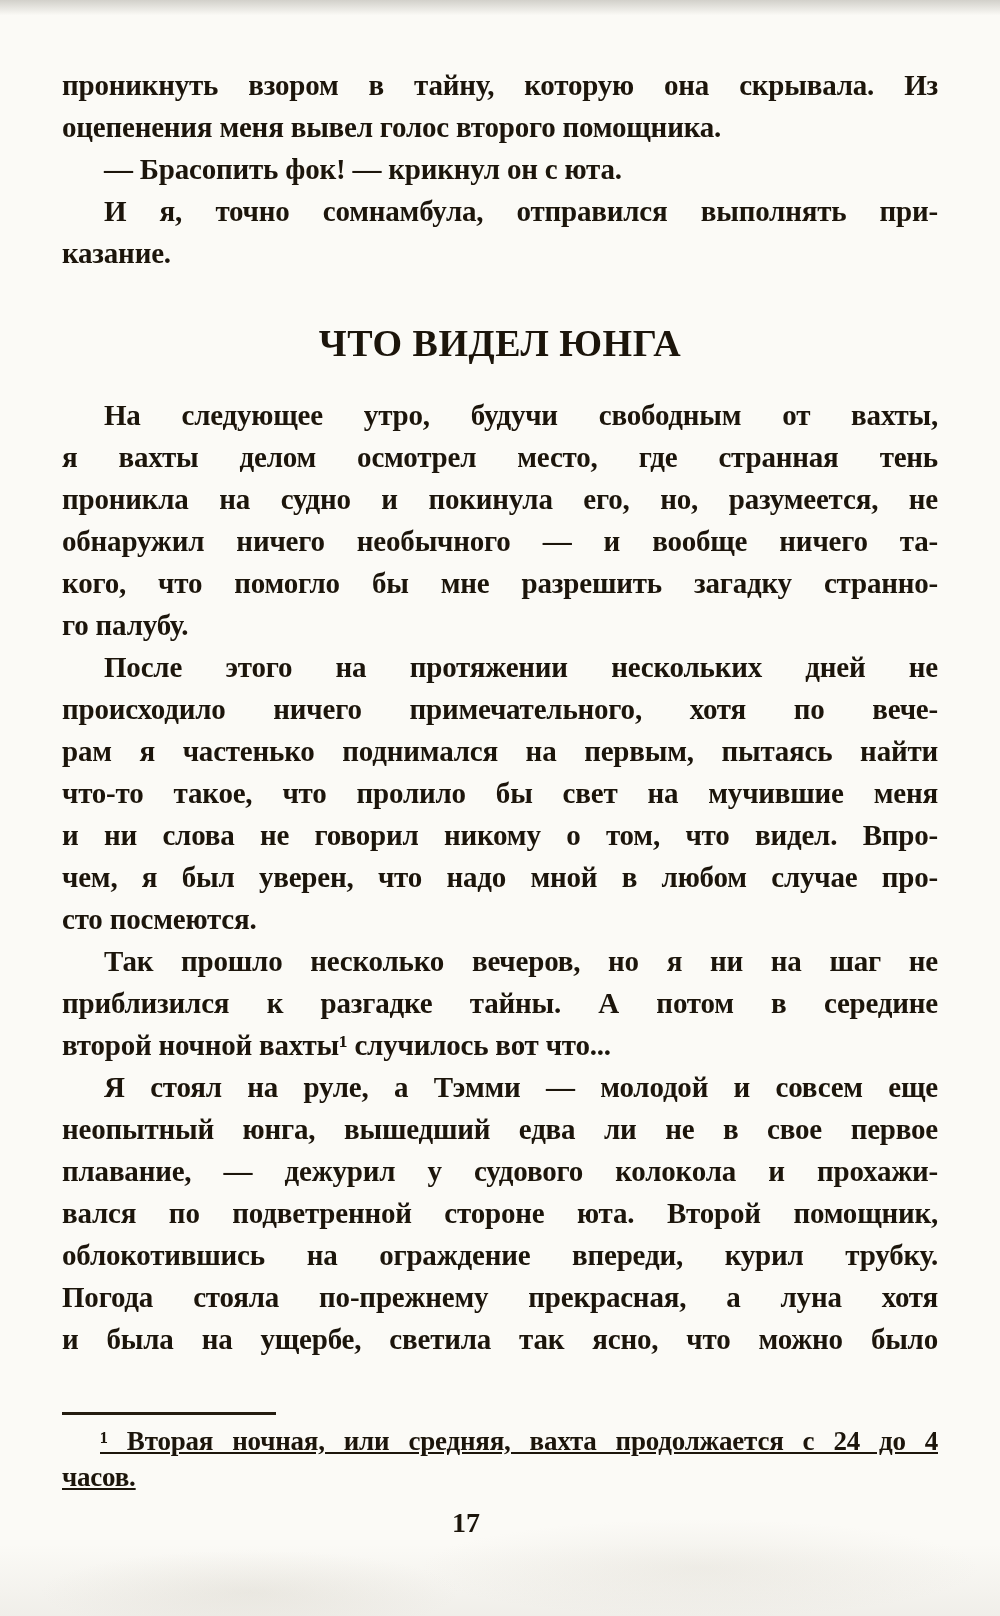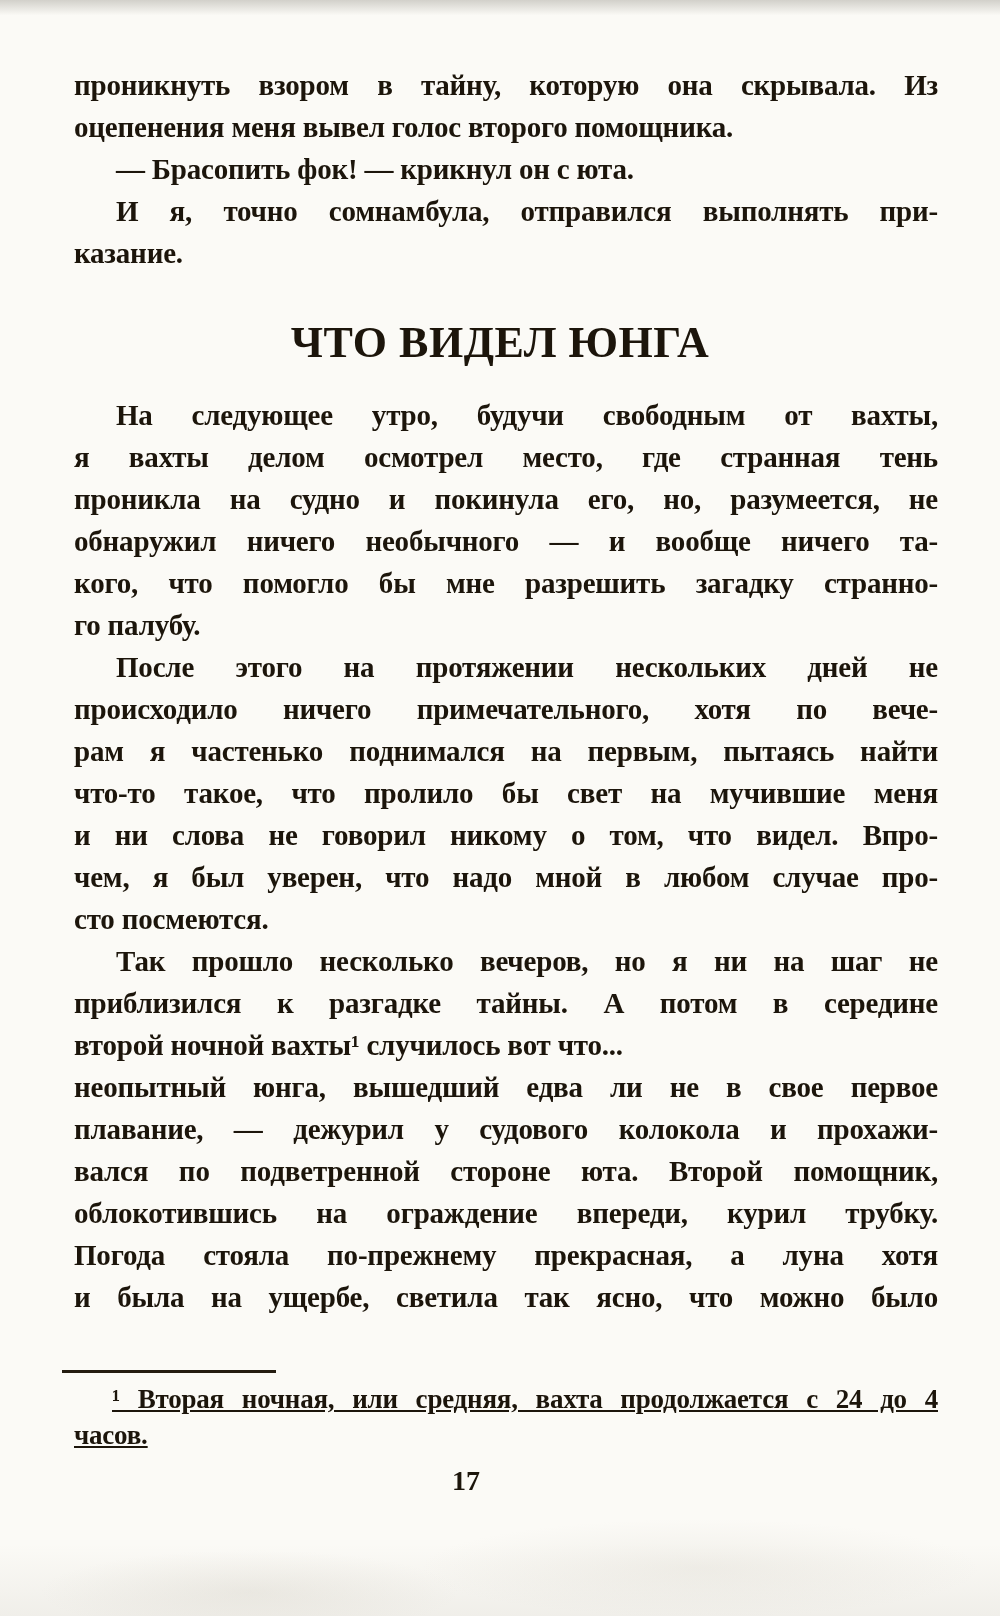--- a/index.html
+++ b/index.html
@@ -46,32 +46,31 @@
     font-size: 29px;
     font-weight: 700;
     line-height: 42px;
     letter-spacing: -0.2px;
   }
   .line {
     height: 42px;
     overflow: hidden;
     text-align: left;
     white-space: nowrap;
-    margin-left: 12px;
   }
   .line.stretch {
     white-space: normal;
     text-align: justify;
     text-align-last: justify;
   }
   .line.indent {
     text-indent: 42px;
   }
   .chapter-heading {
-    font-size: 44px;
+    font-size: 38px;
     font-weight: 700;
     line-height: 46px;
     text-align: center;
     letter-spacing: 0.5px;
     margin-top: 46px;
     margin-bottom: 28px;
   }
   .footnote-rule {
     margin-top: 52px;
     width: 214px;
@@ -133,20 +132,21 @@
         <div class="line stretch">и ни слова не говорил никому о том, что видел. Впро-</div>
         <div class="line stretch">чем, я был уверен, что надо мной в любом случае про-</div>
         <div class="line">сто посмеются.</div>
       </div>
       <div>
         <div class="line stretch indent">Так прошло несколько вечеров, но я ни на шаг не</div>
         <div class="line stretch">приблизился к разгадке тайны. А потом в середине</div>
         <div class="line">второй ночной вахты¹ случилось вот что...</div>
       </div>
       <div>
+        <div class="line stretch indent">Я стоял на руле, а Тэмми — молодой и совсем еще</div>
         <div class="line stretch">неопытный юнга, вышедший едва ли не в свое первое</div>
         <div class="line stretch">плавание, — дежурил у судового колокола и прохажи-</div>
         <div class="line stretch">вался по подветренной стороне юта. Второй помощник,</div>
         <div class="line stretch">облокотившись на ограждение впереди, курил трубку.</div>
         <div class="line stretch">Погода стояла по-прежнему прекрасная, а луна хотя</div>
         <div class="line stretch">и была на ущербе, светила так ясно, что можно было</div>
       </div>
     </div>
   <div class="footnote-rule"></div>
   <div class="footnote body-footnote">

